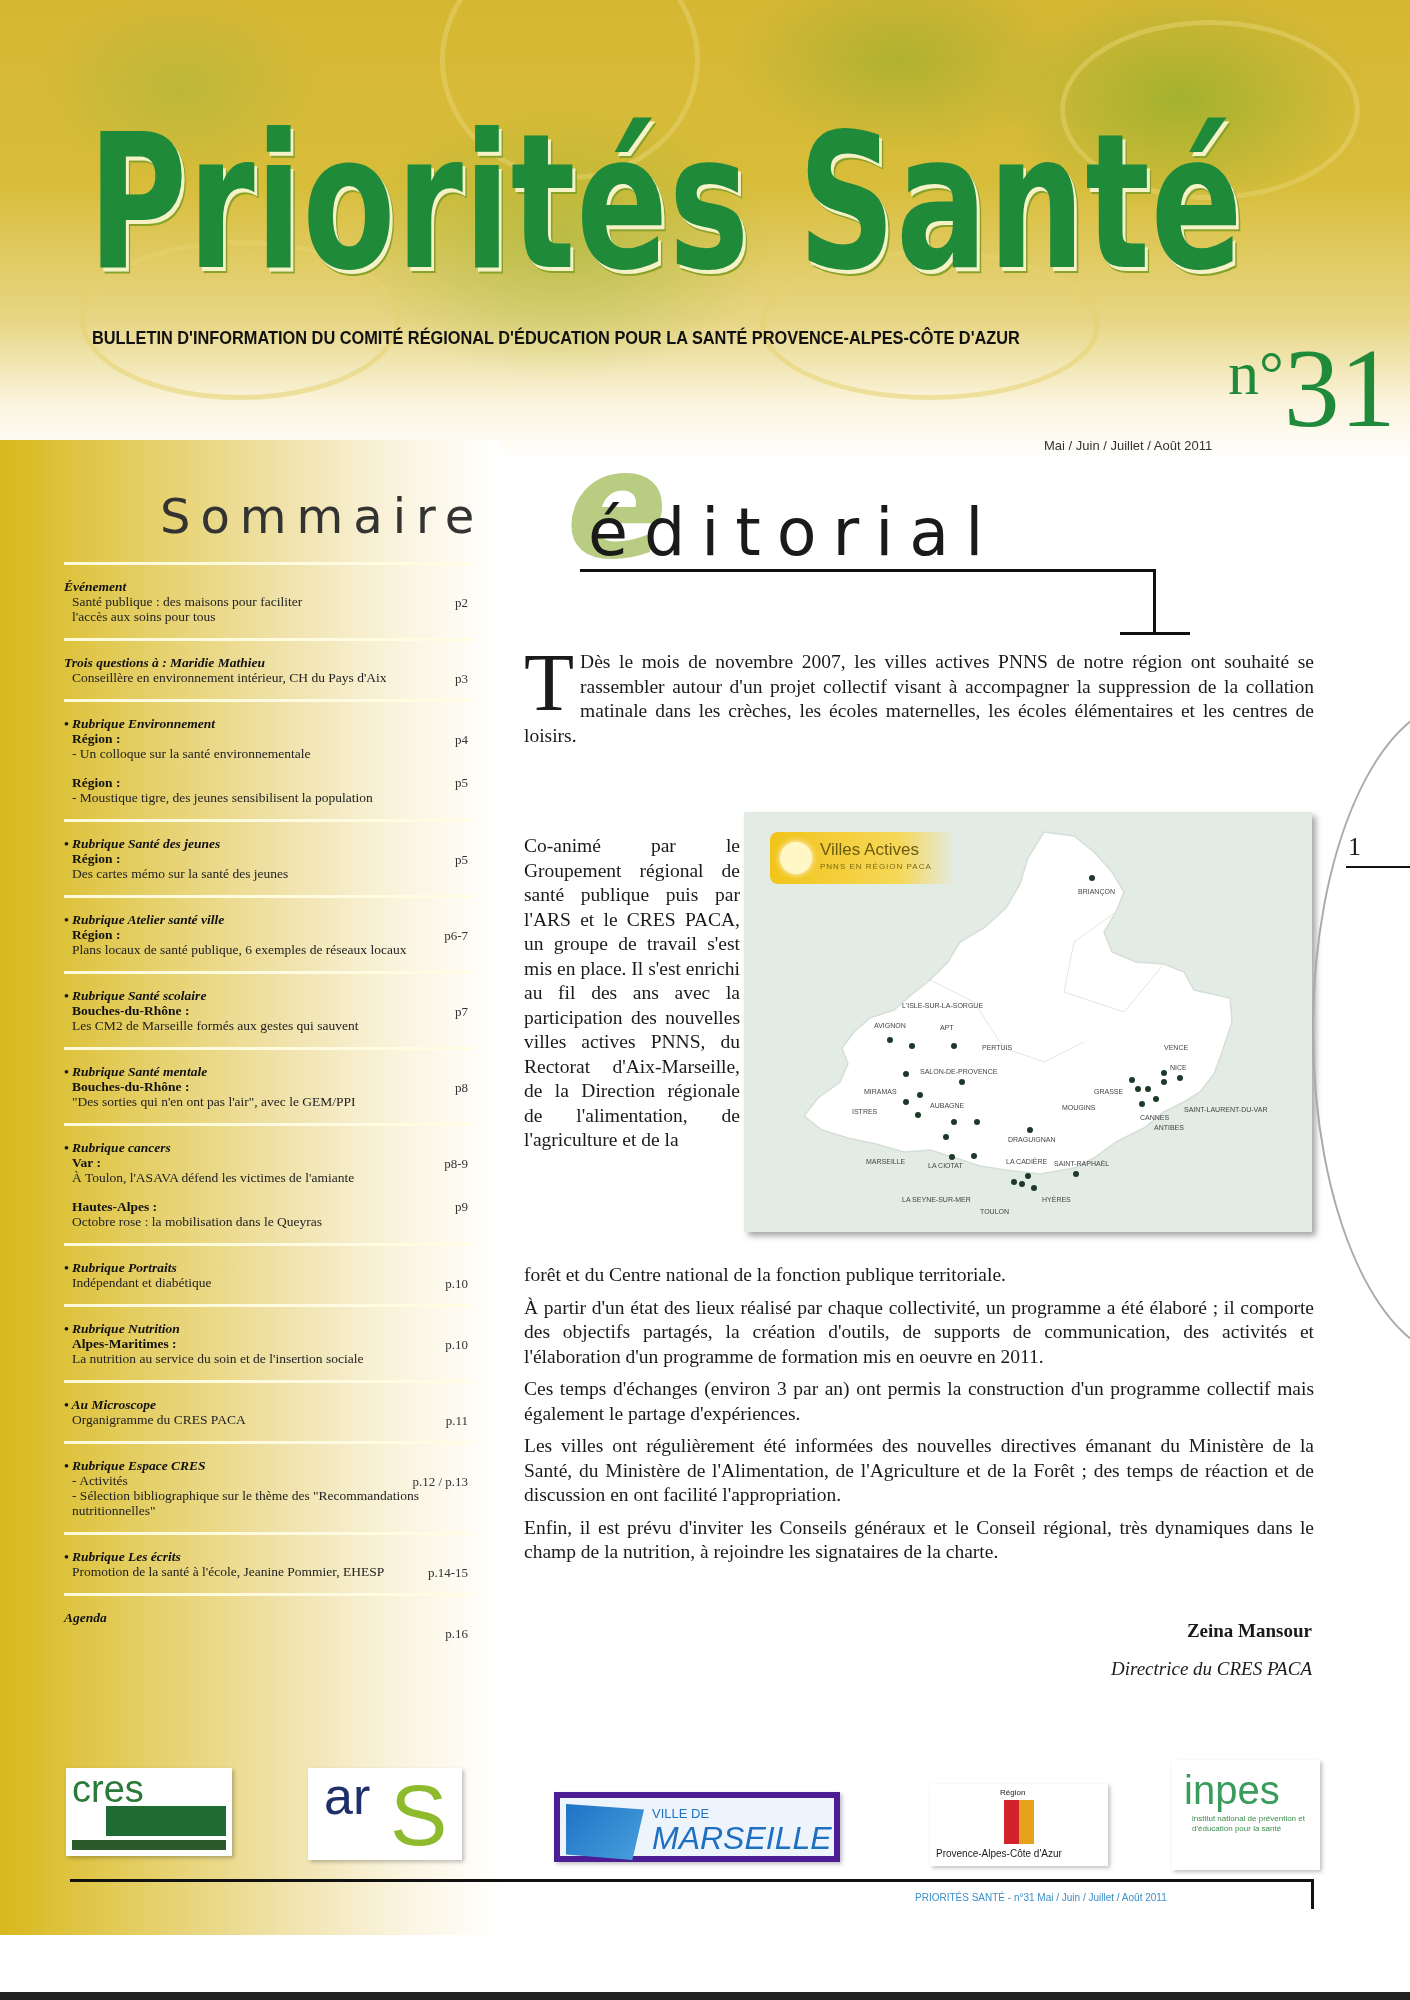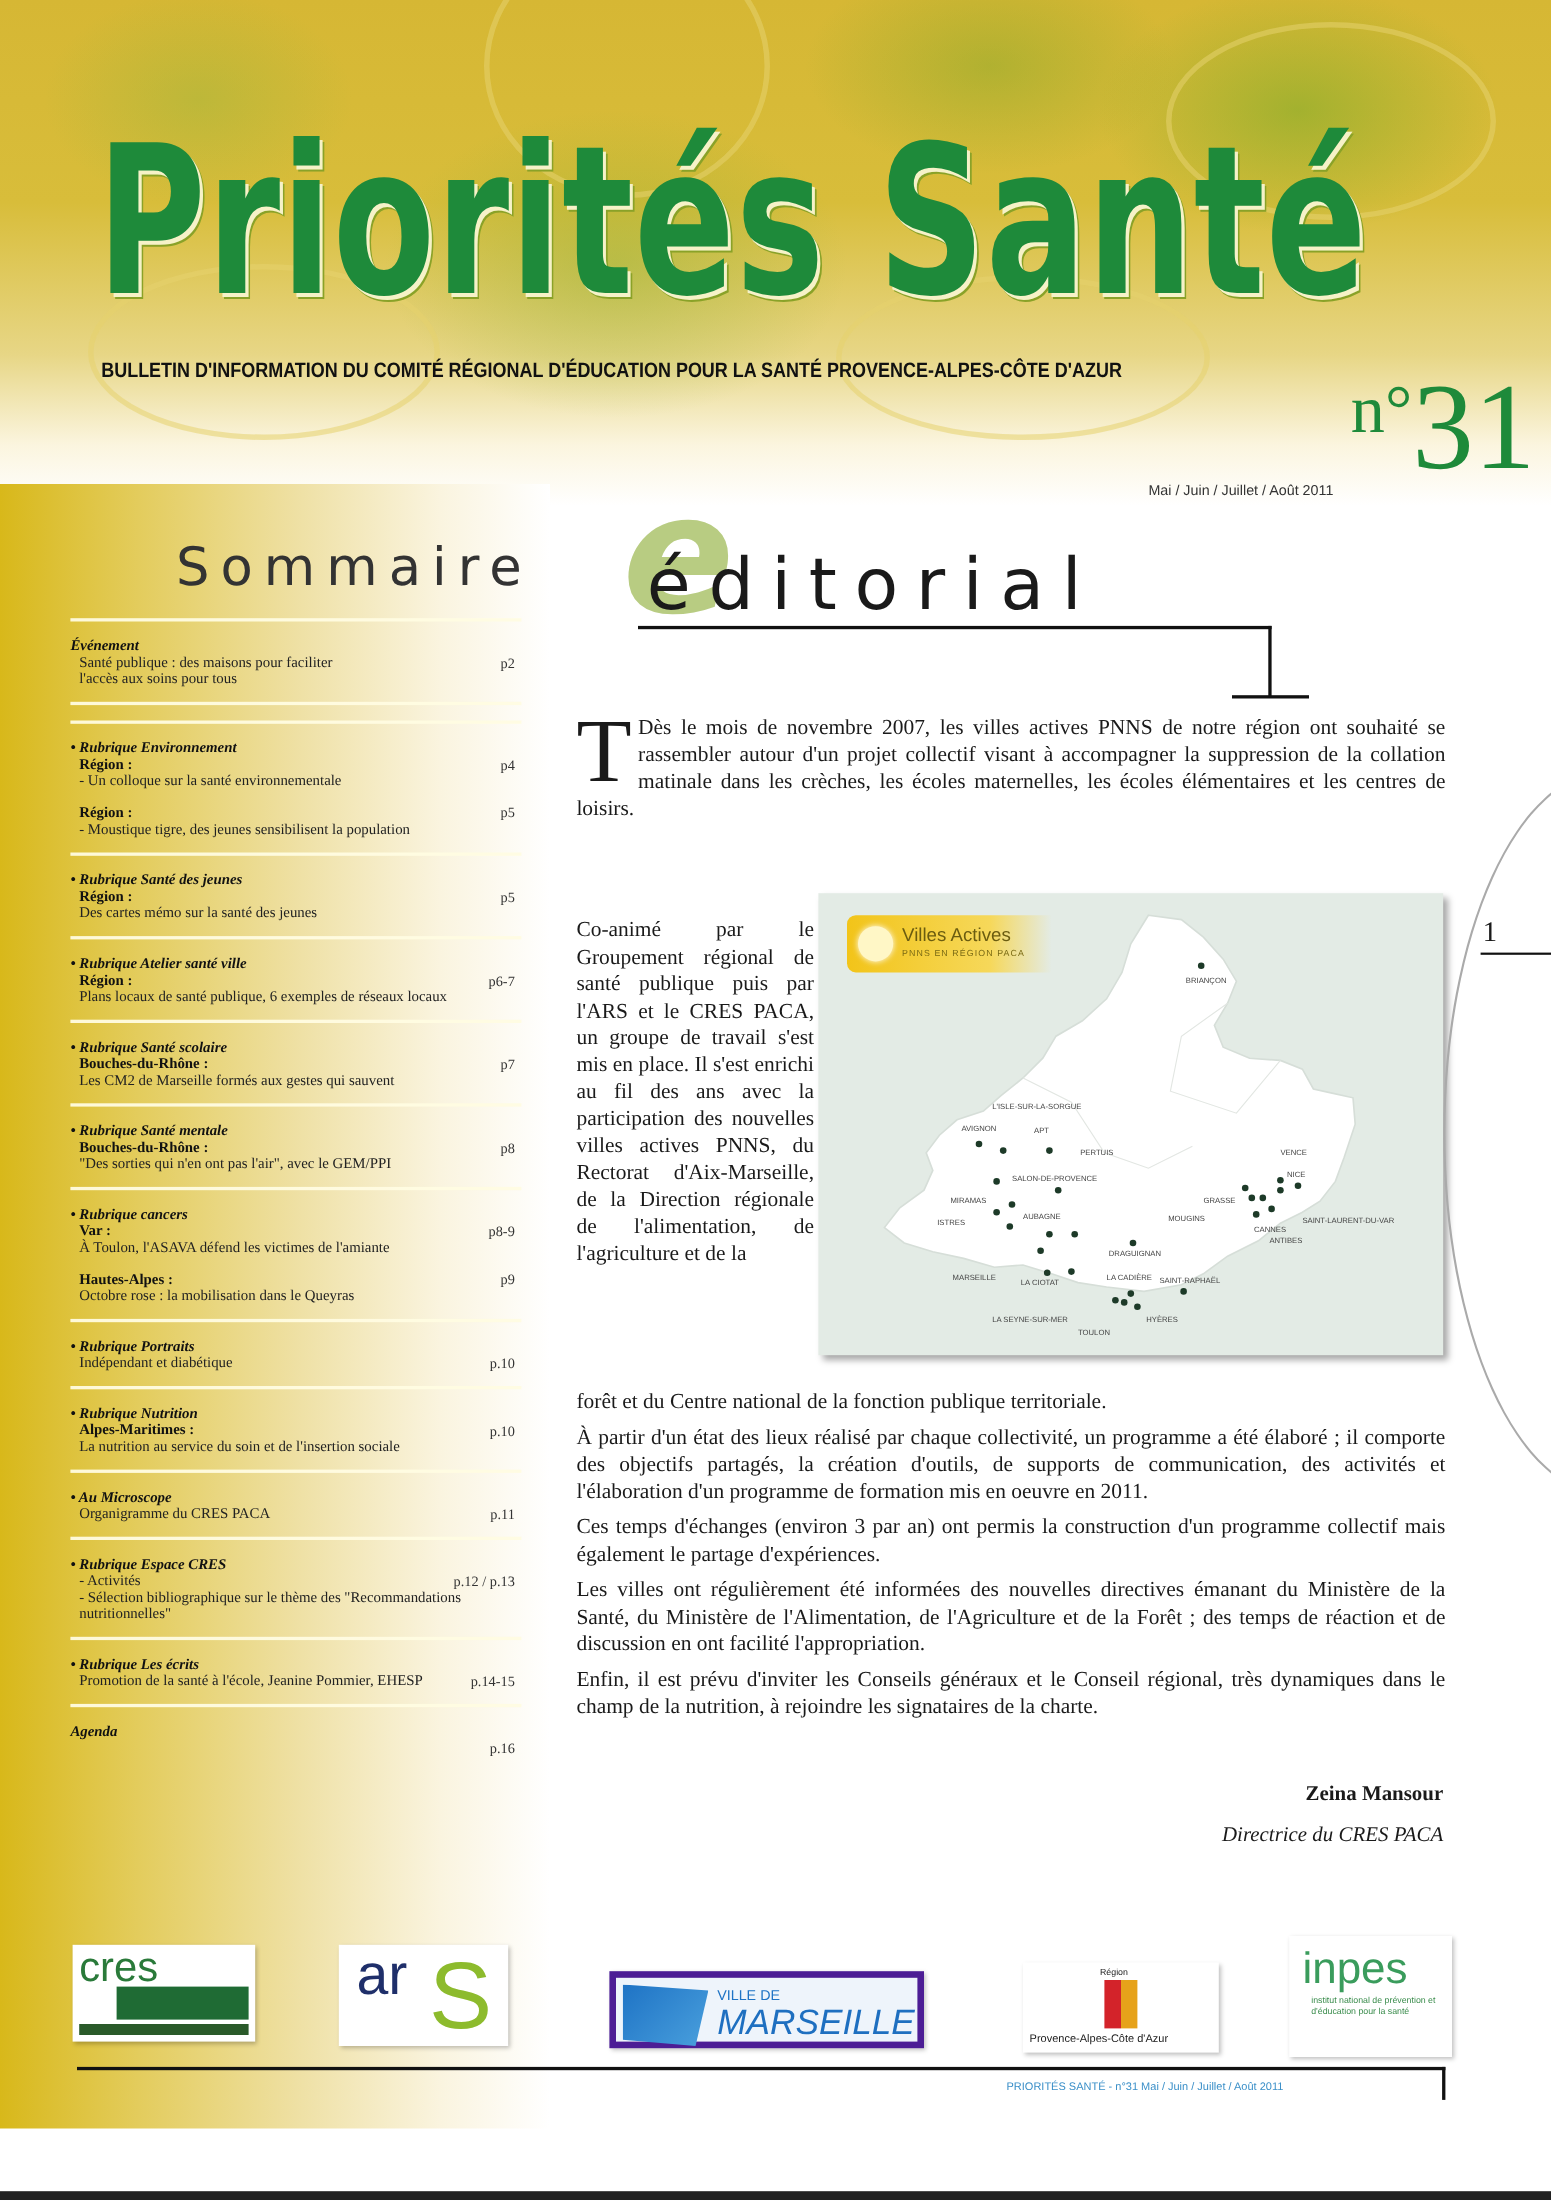--- a/index.html
+++ b/index.html
@@ -166,20 +166,25 @@
 <div class="sommaire-title">Sommaire</div>
 <div class="toc" id="toc">
     <div class="toc-sep"></div>
     <div class="toc-item">
       <div class="toc-head">Événement</div>
       <div class="toc-line">Santé publique : des maisons pour faciliter</div>
       <div class="toc-line">l'accès aux soins pour tous</div>
       <span class="toc-page" style="top: 16px;">p2</span>
     </div>
     <div class="toc-sep"></div>
+    <div class="toc-item">
+      <div class="toc-head">Trois questions à : Maridie Mathieu</div>
+      <div class="toc-line">Conseillère en environnement intérieur, CH du Pays d'Aix</div>
+      <span class="toc-page" style="top: 16px;">p3</span>
+    </div>
     <div class="toc-sep"></div>
     <div class="toc-item">
       <div class="toc-head">• Rubrique Environnement</div>
       <div class="toc-region">Région :</div>
       <div class="toc-line">- Un colloque sur la santé environnementale</div>
       <span class="toc-page" style="top: 16px;">p4</span>
     </div>
     <div class="toc-item">
       <div class="toc-region">Région :</div>
       <div class="toc-line">- Moustique tigre, des jeunes sensibilisent la population</div>

